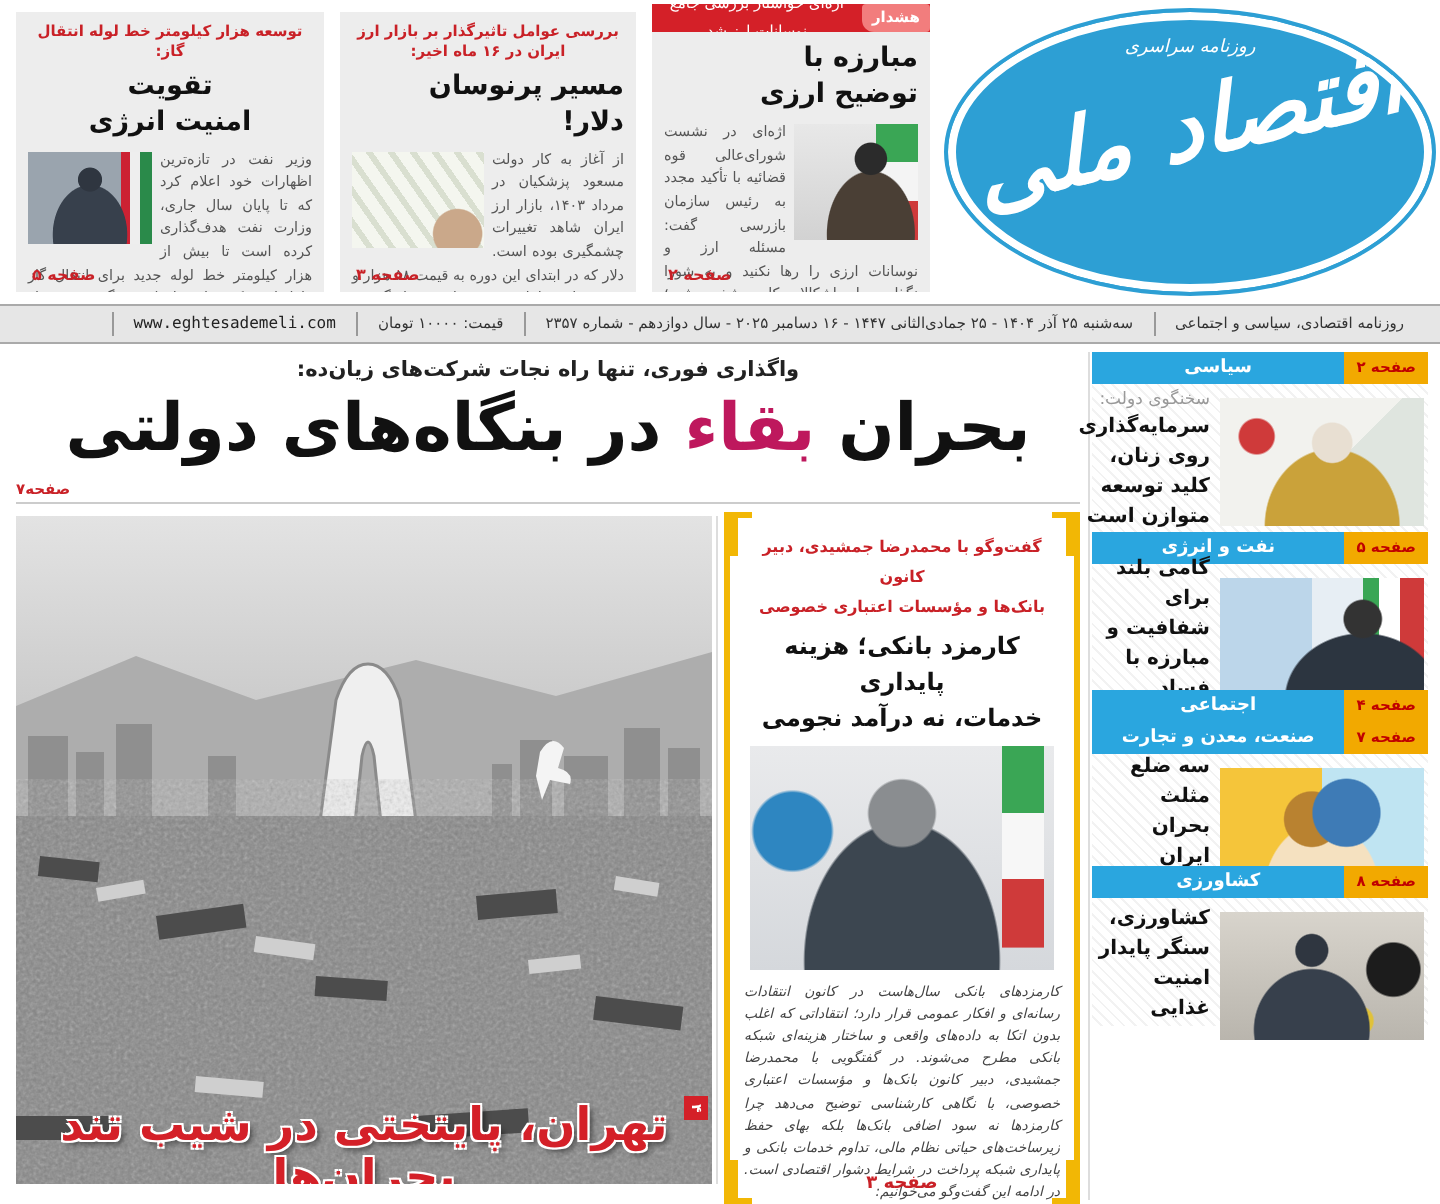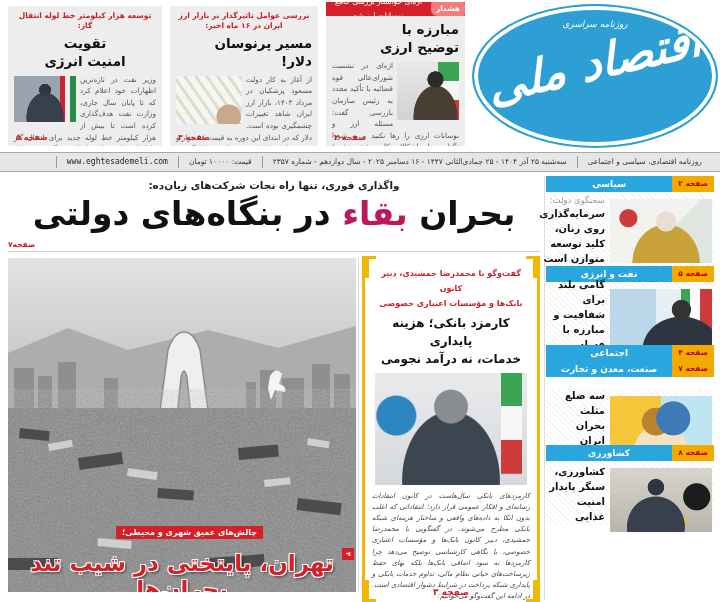--- a/index.html
+++ b/index.html
@@ -111,21 +111,21 @@
   .sec-h .lbl { flex:1; color:#fff; font-size:9px; font-weight:bold; text-align:center; line-height:16px; }
   .sec-h .chip { background:#f2a900; color:#c00000; font-size:7.5px; font-weight:bold;
                  line-height:16px; padding:0 6px; white-space:nowrap; }
   .sec-b { display:flex; flex-direction:row; gap:5px; padding:7px 2px 5px;
            background:repeating-linear-gradient(45deg, #fff 0 3px, #f2f2f2 3px 4px); }
   .sec-b .sph { flex:none; width:102px; height:64px; }
   .sec-b .txt { flex:1; align-self:center; }
   .sec-b .lead-in { color:#999; font-size:8.5px; margin-bottom:1px; }
   .sec-b .t { color:#111; font-size:10px; font-weight:bold; line-height:1.5; }
   .s1 .sec-b { height:74px; } .s2 .sec-b { height:63px; } .s3 .sec-b { height:68px; }
-  .s4 .sec-b { height:56px;margin-top:12px; } .s5 .sec-b { height:64px; }
+  .s4 .sec-b { height:56px; } .s5 .sec-b { height:64px; }
   .sph-1 { background: radial-gradient(circle at 55% 35%, #e8dfd2 0 14%, transparent 15%),
                        radial-gradient(ellipse at 55% 100%, #caa23a 0 42%, transparent 43%),
                        radial-gradient(circle at 18% 30%, #cf3a3a 0 9%, transparent 10%),
                        linear-gradient(135deg,#f2f2ee 0 55%, #dfe5df 55%); }
   .sph-2 { background: radial-gradient(circle at 70% 32%, #333 0 11%, transparent 12%),
                        radial-gradient(ellipse at 70% 95%, #2c3540 0 38%, transparent 39%),
                        linear-gradient(90deg,#bcd6ea 0 45%, #e7eef4 45% 70%, #3aa655 70% 78%, #fff 78% 88%, #cf3a3a 88%); }
   .sph-3 { background: radial-gradient(circle at 50% 38%, #e8dfd2 0 12%, transparent 13%),
                        radial-gradient(ellipse at 50% 100%, #1c1c1c 0 55%, transparent 56%),
                        linear-gradient(180deg,#efefef,#d8d8d8); }
@@ -245,21 +245,20 @@
       </g>
       <g fill="#cfcfcf">
         <rect x="40" y="186" width="24" height="7" transform="rotate(-10 40 186)"></rect>
         <rect x="120" y="210" width="30" height="8" transform="rotate(8 120 210)"></rect>
         <rect x="256" y="222" width="26" height="7" transform="rotate(-6 256 222)"></rect>
         <rect x="90" y="280" width="34" height="8" transform="rotate(5 90 280)"></rect>
         <rect x="300" y="180" width="22" height="7" transform="rotate(9 300 180)"></rect>
       </g>
       <path d="M262,118 q6,-10 12,-2 l-3,10 q8,2 6,8 l-10,-2 l-4,10 l-3,-12 z" fill="#f4f4f4"></path>
     </svg>
-    <div class="ps-tag">چالش‌های عمیق شهری و محیطی؛</div>
     <div class="ps-title">تهران، پایتختی در شیب تند بحران‌ها</div>
     <div class="ps-chip">۴</div>
   </div>
 
   <div class="interview">
     <span class="corner c-tl"></span>
     <span class="corner c-tr"></span>
     <span class="corner c-bl"></span>
     <span class="corner c-br"></span>
     <div class="kick">

